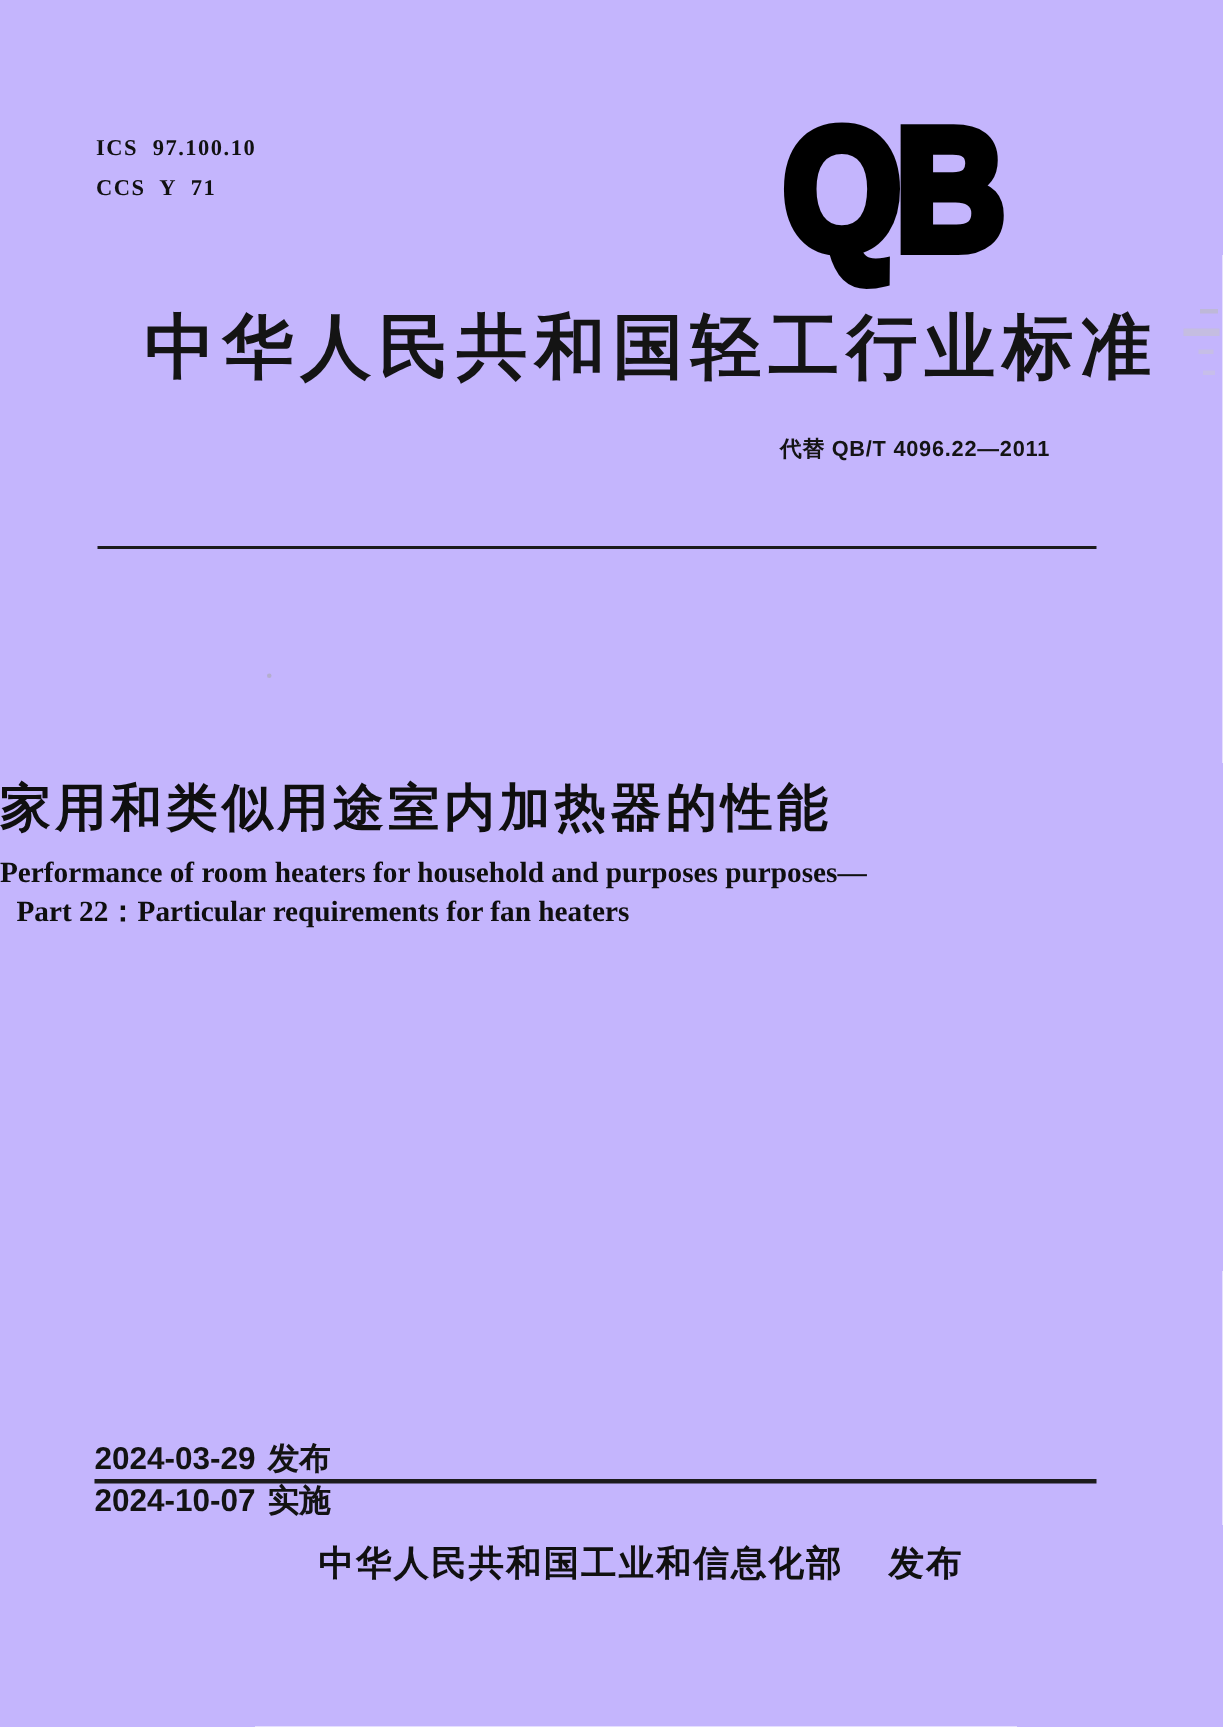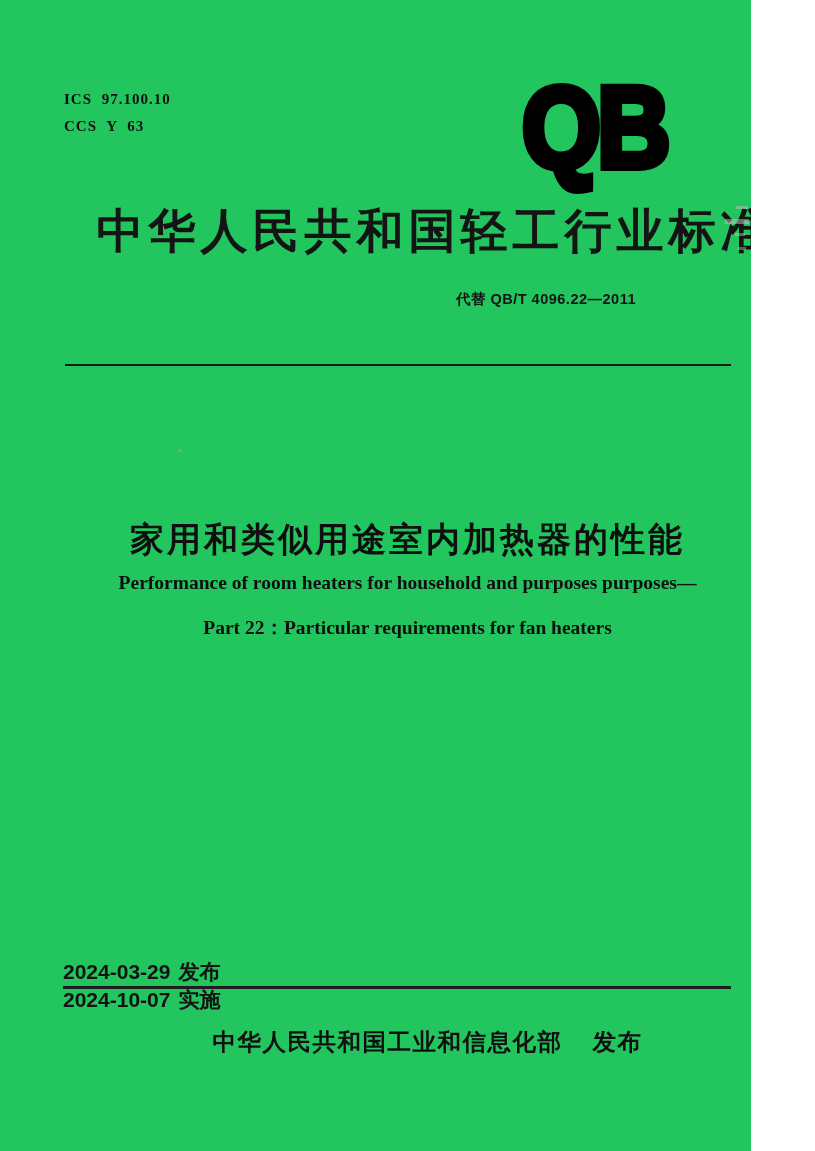--- a/index.html
+++ b/index.html
@@ -1,20 +1,20 @@
 <!DOCTYPE html>
 <html><head>
 <meta charset="utf-8">
 <style>
   html, body { margin: 0; padding: 0; background: #ffffff; }
   .page {
     position: relative;
-    width: 751px;
+    width: 815px;
     height: 1151px;
-    background: #22c55e;
+    background: #c4b5fd;
     color: #141414;
     font-family: "Liberation Sans", sans-serif;
     overflow: hidden;
   }
 
   
   .meta {
     position: absolute;
     left: 64px;
     top: 86px;
@@ -85,39 +85,38 @@
   .rule { position: absolute; background: #1c1c1c; }
   .rule-top  { top: 364px; left: 65px; width: 666px; height: 2px; }
   .rule-bottom { top: 986px; left: 63px; width: 668px; height: 3px; }
 
   
   .title-block {
     position: absolute;
     top: 514px;
     left: 0;
     width: 815px;
-    text-align: center;
   }
   .zh-title {
     font-size: 34px;
     font-weight: 700;
     letter-spacing: 3px;
     line-height: 50px;
     color: #0f0f0f;
     white-space: nowrap;
   }
   .en-title {
     font-family: "Liberation Serif", serif;
     font-weight: 700;
     font-size: 19.5px;
     color: #0f0f0f;
     white-space: nowrap;
   }
   .en-line1 { margin-top: 8px; }
-  .en-line2 { margin-top: 20px; }
+  .en-line2 { margin-top: 0; padding-left: 11px; }
 
   
   .date-row {
     position: absolute;
     top: 958px;
     left: 63px;
     right: 84px;
     display: flex;
     justify-content: space-between;
     font-size: 21px;
@@ -152,21 +151,21 @@
   .a4 { right: 5px;  top: 247px; width: 8px;  height: 3px; background: #cccccc; opacity: .4; }
   .speck { left: 178px; top: 449px; width: 3px; height: 3px; background: #a8a8a8; border-radius: 50%; opacity: .55; }
 </style>
 </head>
 <body>
 
 <div class="page">
 
   <div class="meta">
     <div>ICS 97.100.10</div>
-    <div>CCS Y 63</div>
+    <div>CCS Y 71</div>
   </div>
 
   <div class="qb-logo">QB</div>
 
   <h1 class="category">中华人民共和国轻工行业标准</h1>
 
   <div class="std-num">
     <div class="num-sub">代替 QB/T 4096.22—2011</div>
   </div>
 

